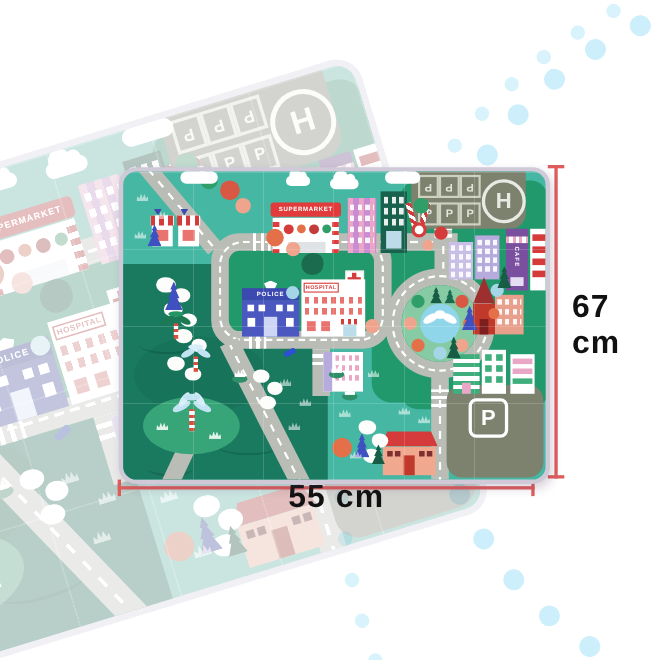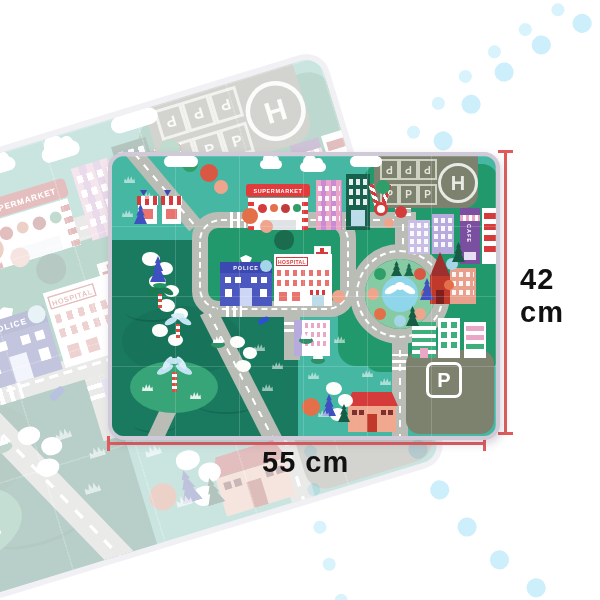--- a/index.html
+++ b/index.html
@@ -331,22 +331,22 @@
     <div class="abs cloud" style="left:238px;top:0;width:32px;height:11px;"></div>
 
     <div class="abs" style="left:146px;top:162px;width:11px;height:5px;background:#2c4fd6;border-radius:2px;transform:rotate(-27deg);"></div>
 
     <div class="seams"></div>
   </div>
     </div>
 
   <div class="abs dimline vline"></div>
   <div class="abs dimline hline"></div>
-  <div class="dimlabel" style="left:520px;top:263px;">42 cm</div>
-  <div class="dimlabel" style="left:262px;top:446px;">55 cm</div>
+  <div class="dimlabel" style="left:520px;top:263px;">67 cm</div>
+  <div class="dimlabel" style="left:262px;top:436px;">55 cm</div>
 
   <div class="mat" id="mat-main">
 
     <div class="abs lake" style="left:-4px;top:84px;width:190px;height:204px;border-radius:0 80px 0 0;"></div>
     <div class="abs lakeshade" style="left:10px;top:150px;width:120px;height:70px;"></div>
     <div class="abs wave" style="left:14px;top:148px;width:52px;height:16px;"></div>
     <div class="abs wave" style="left:84px;top:238px;width:60px;height:18px;"></div>
     <div class="abs wave" style="left:22px;top:262px;width:42px;height:13px;"></div>
 
     <div class="abs green" style="left:252px;top:8px;width:134px;height:208px;border-radius:16px;"></div>

